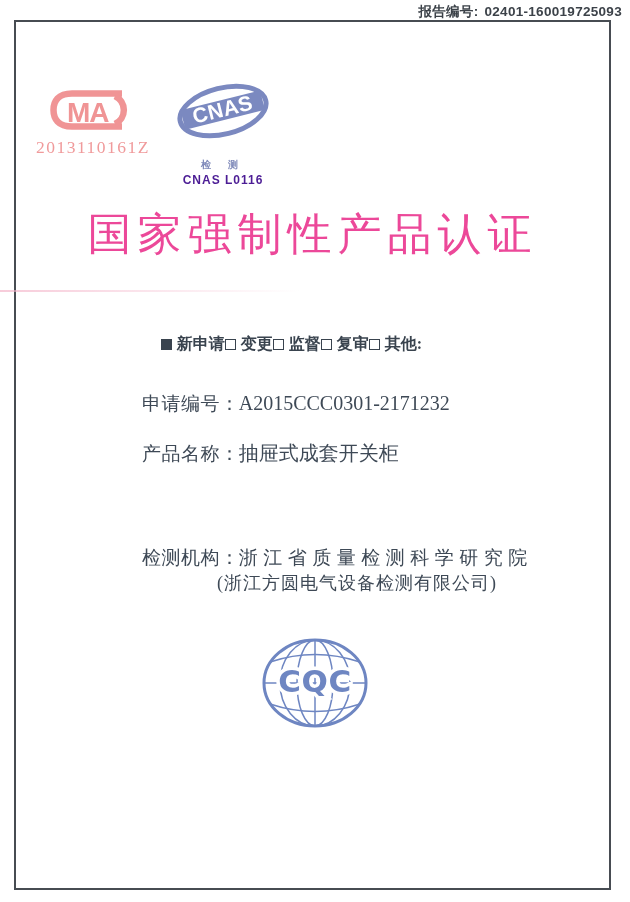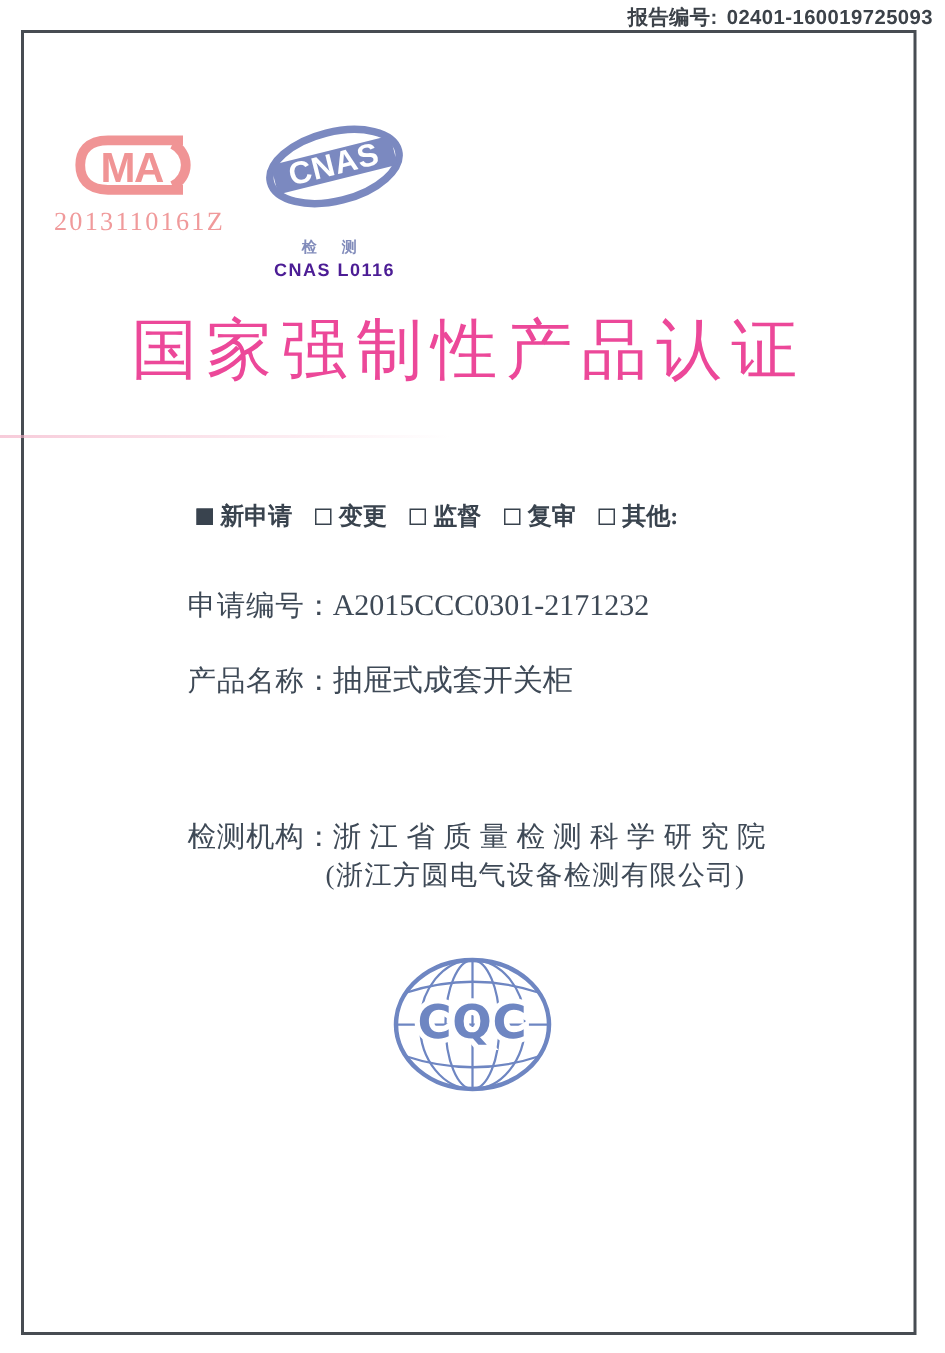--- a/index.html
+++ b/index.html
@@ -45,31 +45,31 @@
   .title1,.title2{
     position:absolute;left:14px;width:597px;text-align:center;
     color:#ec4899;font-weight:500;
     font-family:"DejaVu Serif","Liberation Serif",serif;
   }
   .title1{top:206px;font-size:44px;letter-spacing:6px;line-height:56px;}
   .title2{top:274px;font-size:44px;letter-spacing:17px;line-height:54px;}
   
   .cbrow{
     position:absolute;left:14px;top:334px;width:555px;
-    display:flex;justify-content:center;gap:15px;
+    display:flex;justify-content:center;gap:0;
     font-size:16px;font-weight:600;color:#39434e;
   }
   .opt{display:flex;align-items:center;gap:2px;white-space:nowrap;}
   .box{
     display:inline-block;width:11px;height:11px;
     border:1.6px solid #39434e;box-sizing:border-box;margin-right:3px;
   }
   .box.filled{background:#39434e;}
   
-  .field{position:absolute;left:125px;white-space:nowrap;font-size:19px;color:#3e4956;}
+  .field{position:absolute;left:142px;white-space:nowrap;font-size:19px;color:#3e4956;}
   .f1{top:391px;} .f2{top:440px;} .f3{top:490px;} .f4{top:545px;}
   .flabel{display:inline-block;width:92px;letter-spacing:.5px;}
   .fvalue{font-size:20px;color:#3e4956;}
   .f4 .fvalue{letter-spacing:5.5px;font-size:19px;margin-top:21px;}
   .fline2{position:absolute;left:217px;top:571px;font-size:18px;color:#3e4956;letter-spacing:1px;}
   
   .cqc{position:absolute;left:261px;top:636px;}
 </style>
 </head>
 <body>

